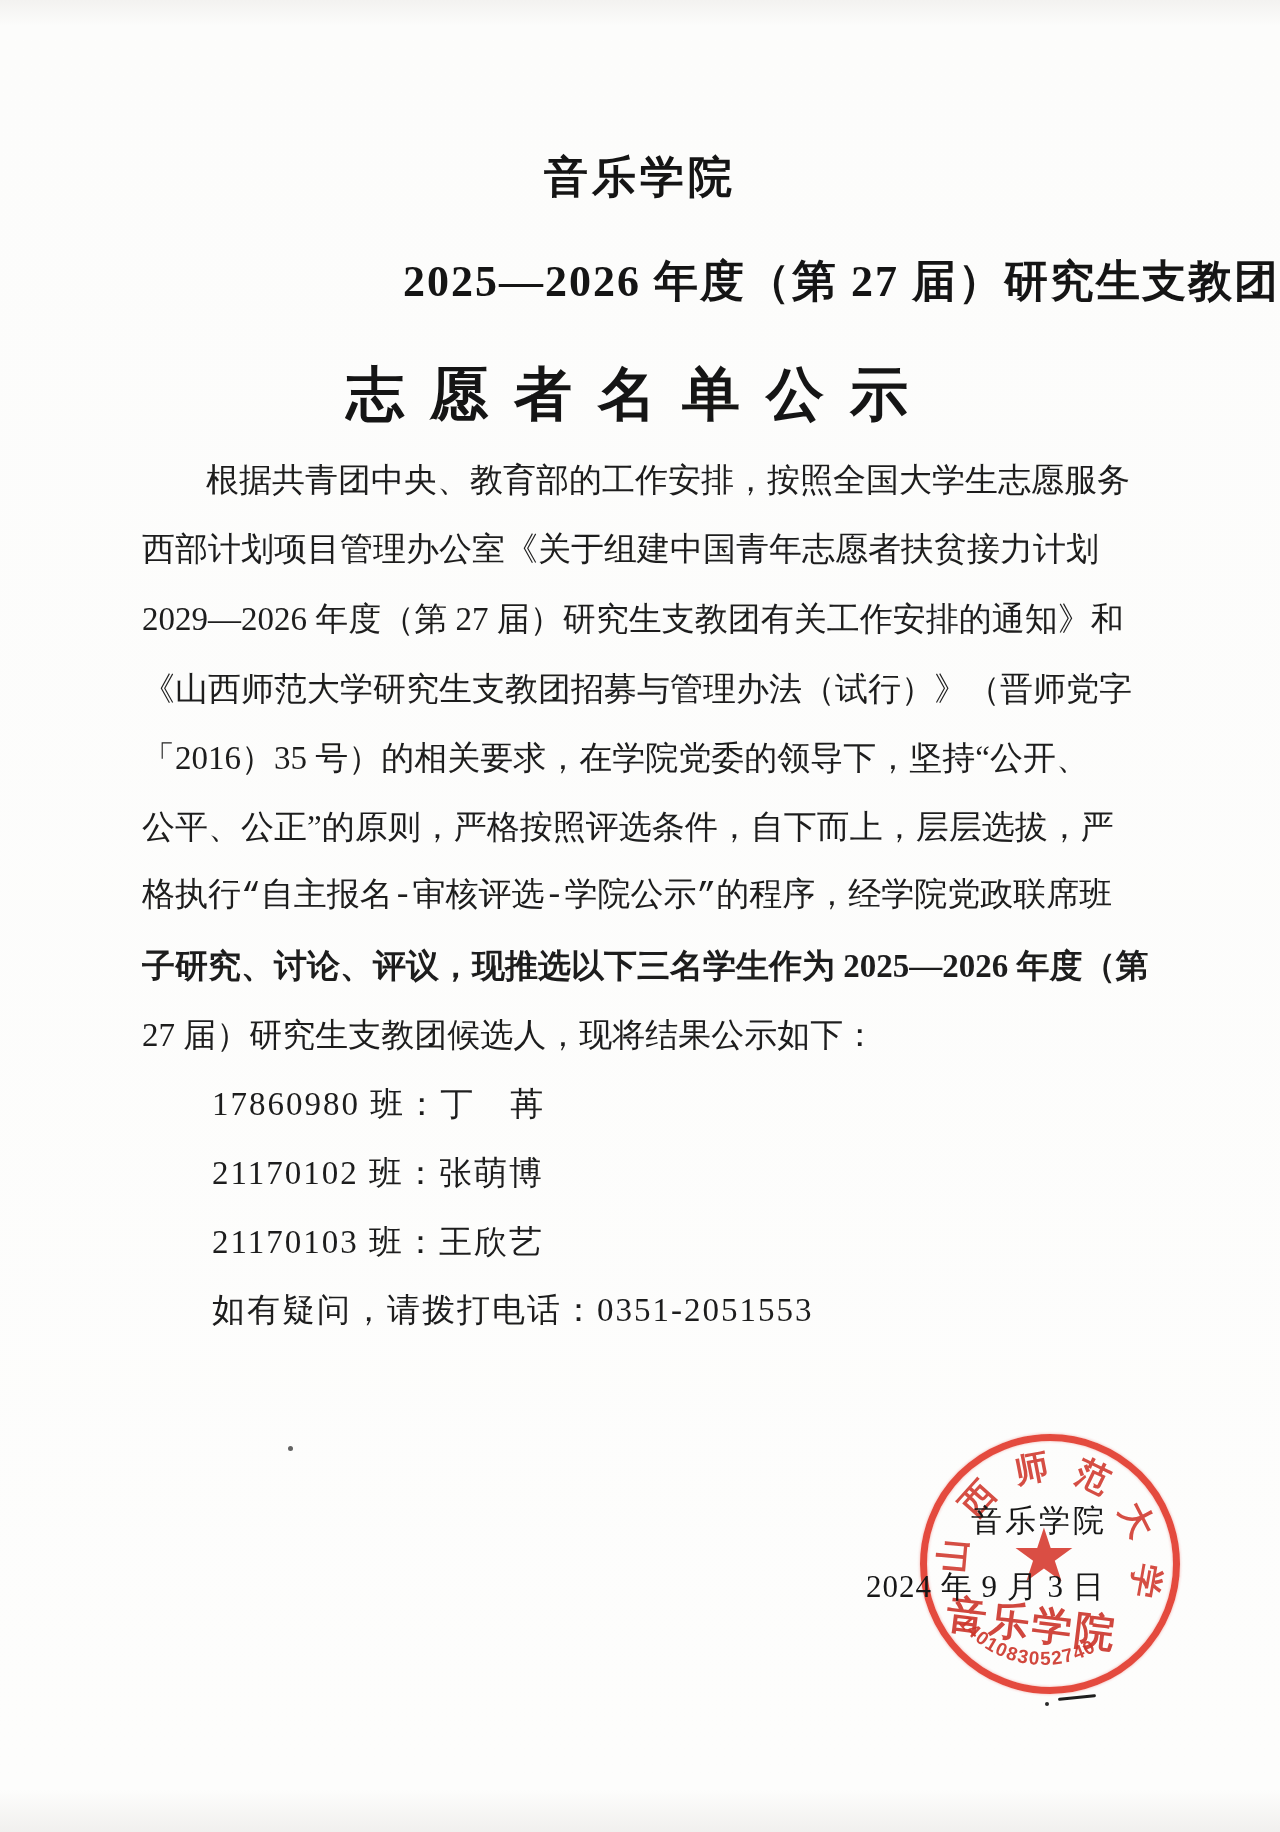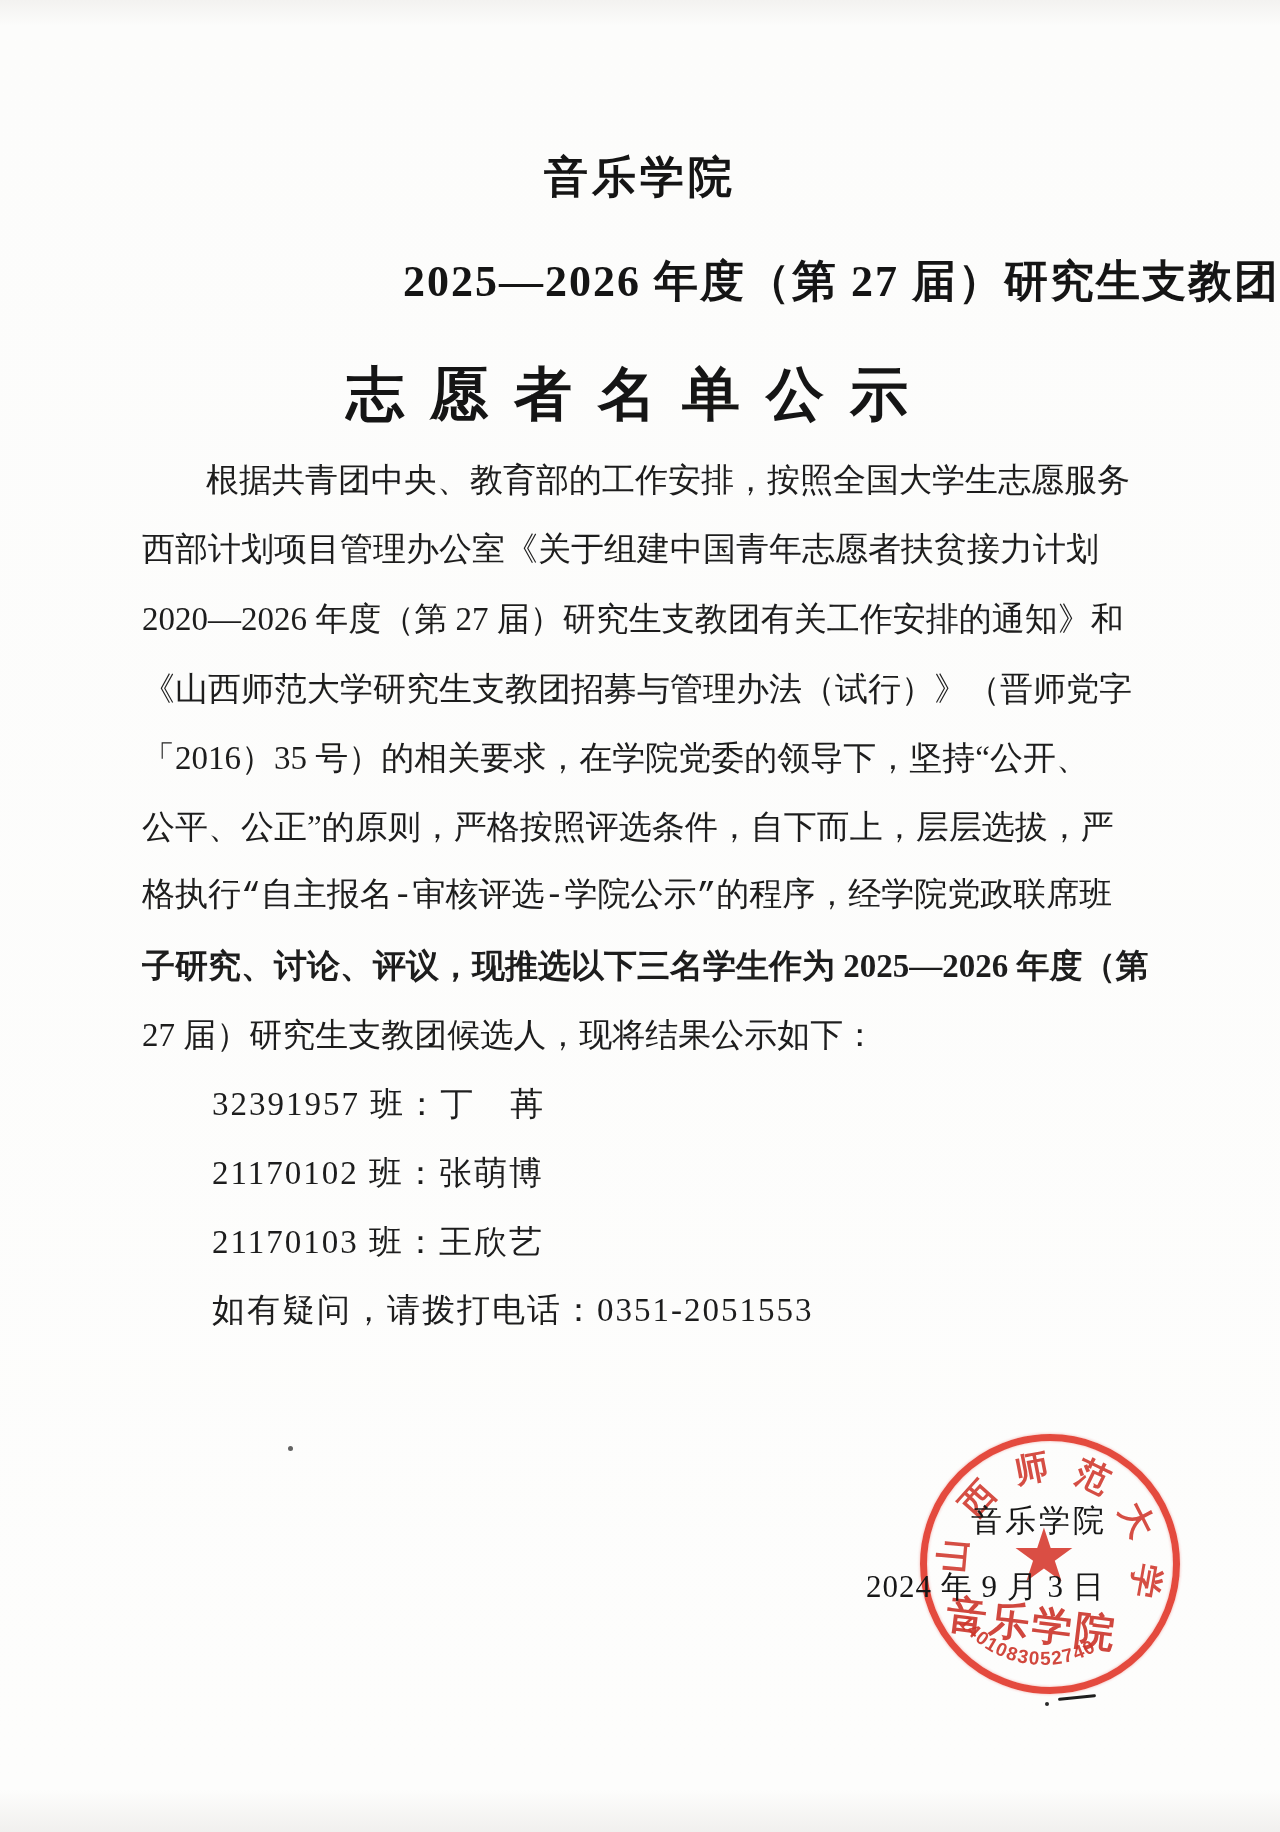--- a/index.html
+++ b/index.html
@@ -64,29 +64,29 @@
 </style>
 </head>
 <body>
 
 <div class="abs title t1">音乐学院</div>
 <div class="abs title t2">2025—2026 年度（第 27 届）研究生支教团</div>
 <div class="abs title t3">志愿者名单公示</div>
 
 <div class="abs bline indent" style="top:455px;">根据共青团中央、教育部的工作安排，按照全国大学生志愿服务</div>
 <div class="abs bline" style="top:524px;">西部计划项目管理办公室《关于组建中国青年志愿者扶贫接力计划</div>
-<div class="abs bline" style="top:594px;">2020—2026 年度（第 27 届）研究生支教团有关工作安排的通知》和</div>
+<div class="abs bline" style="top:594px;">2029—2026 年度（第 27 届）研究生支教团有关工作安排的通知》和</div>
 <div class="abs bline" style="top:664px;">《山西师范大学研究生支教团招募与管理办法（试行）》（晋师党字</div>
 <div class="abs bline" style="top:733px;">「2016）35 号）的相关要求，在学院党委的领导下，坚持“公开、</div>
 <div class="abs bline" style="top:802px;">公平、公正”的原则，严格按照评选条件，自下而上，层层选拔，严</div>
 <div class="abs bline" style="top:872px;font-family:Liberation Mono, monospace;">格执行“自主报名-审核评选-学院公示”的程序，经学院党政联席班</div>
 <div class="abs bline" style="top:941px;font-weight:bold;">子研究、讨论、评议，现推选以下三名学生作为 2025—2026 年度（第</div>
 <div class="abs bline noj" style="top:1010px;">27 届）研究生支教团候选人，现将结果公示如下：</div>
 
-<div class="abs entry" style="top:1082px;">32391957 班：丁　苒</div>
+<div class="abs entry" style="top:1082px;">17860980 班：丁　苒</div>
 <div class="abs entry" style="top:1151px;">21170102 班：张萌博</div>
 <div class="abs entry" style="top:1220px;">21170103 班：王欣艺</div>
 
 <div class="abs entry" style="top:1288px;">如有疑问，请拨打电话：0351-2051553</div>
 
 <div class="abs seal">
   <div class="seal-ring"></div>
   <span class="arcchar">山</span>
   <span class="arcchar">西</span>
   <span class="arcchar">师</span>

